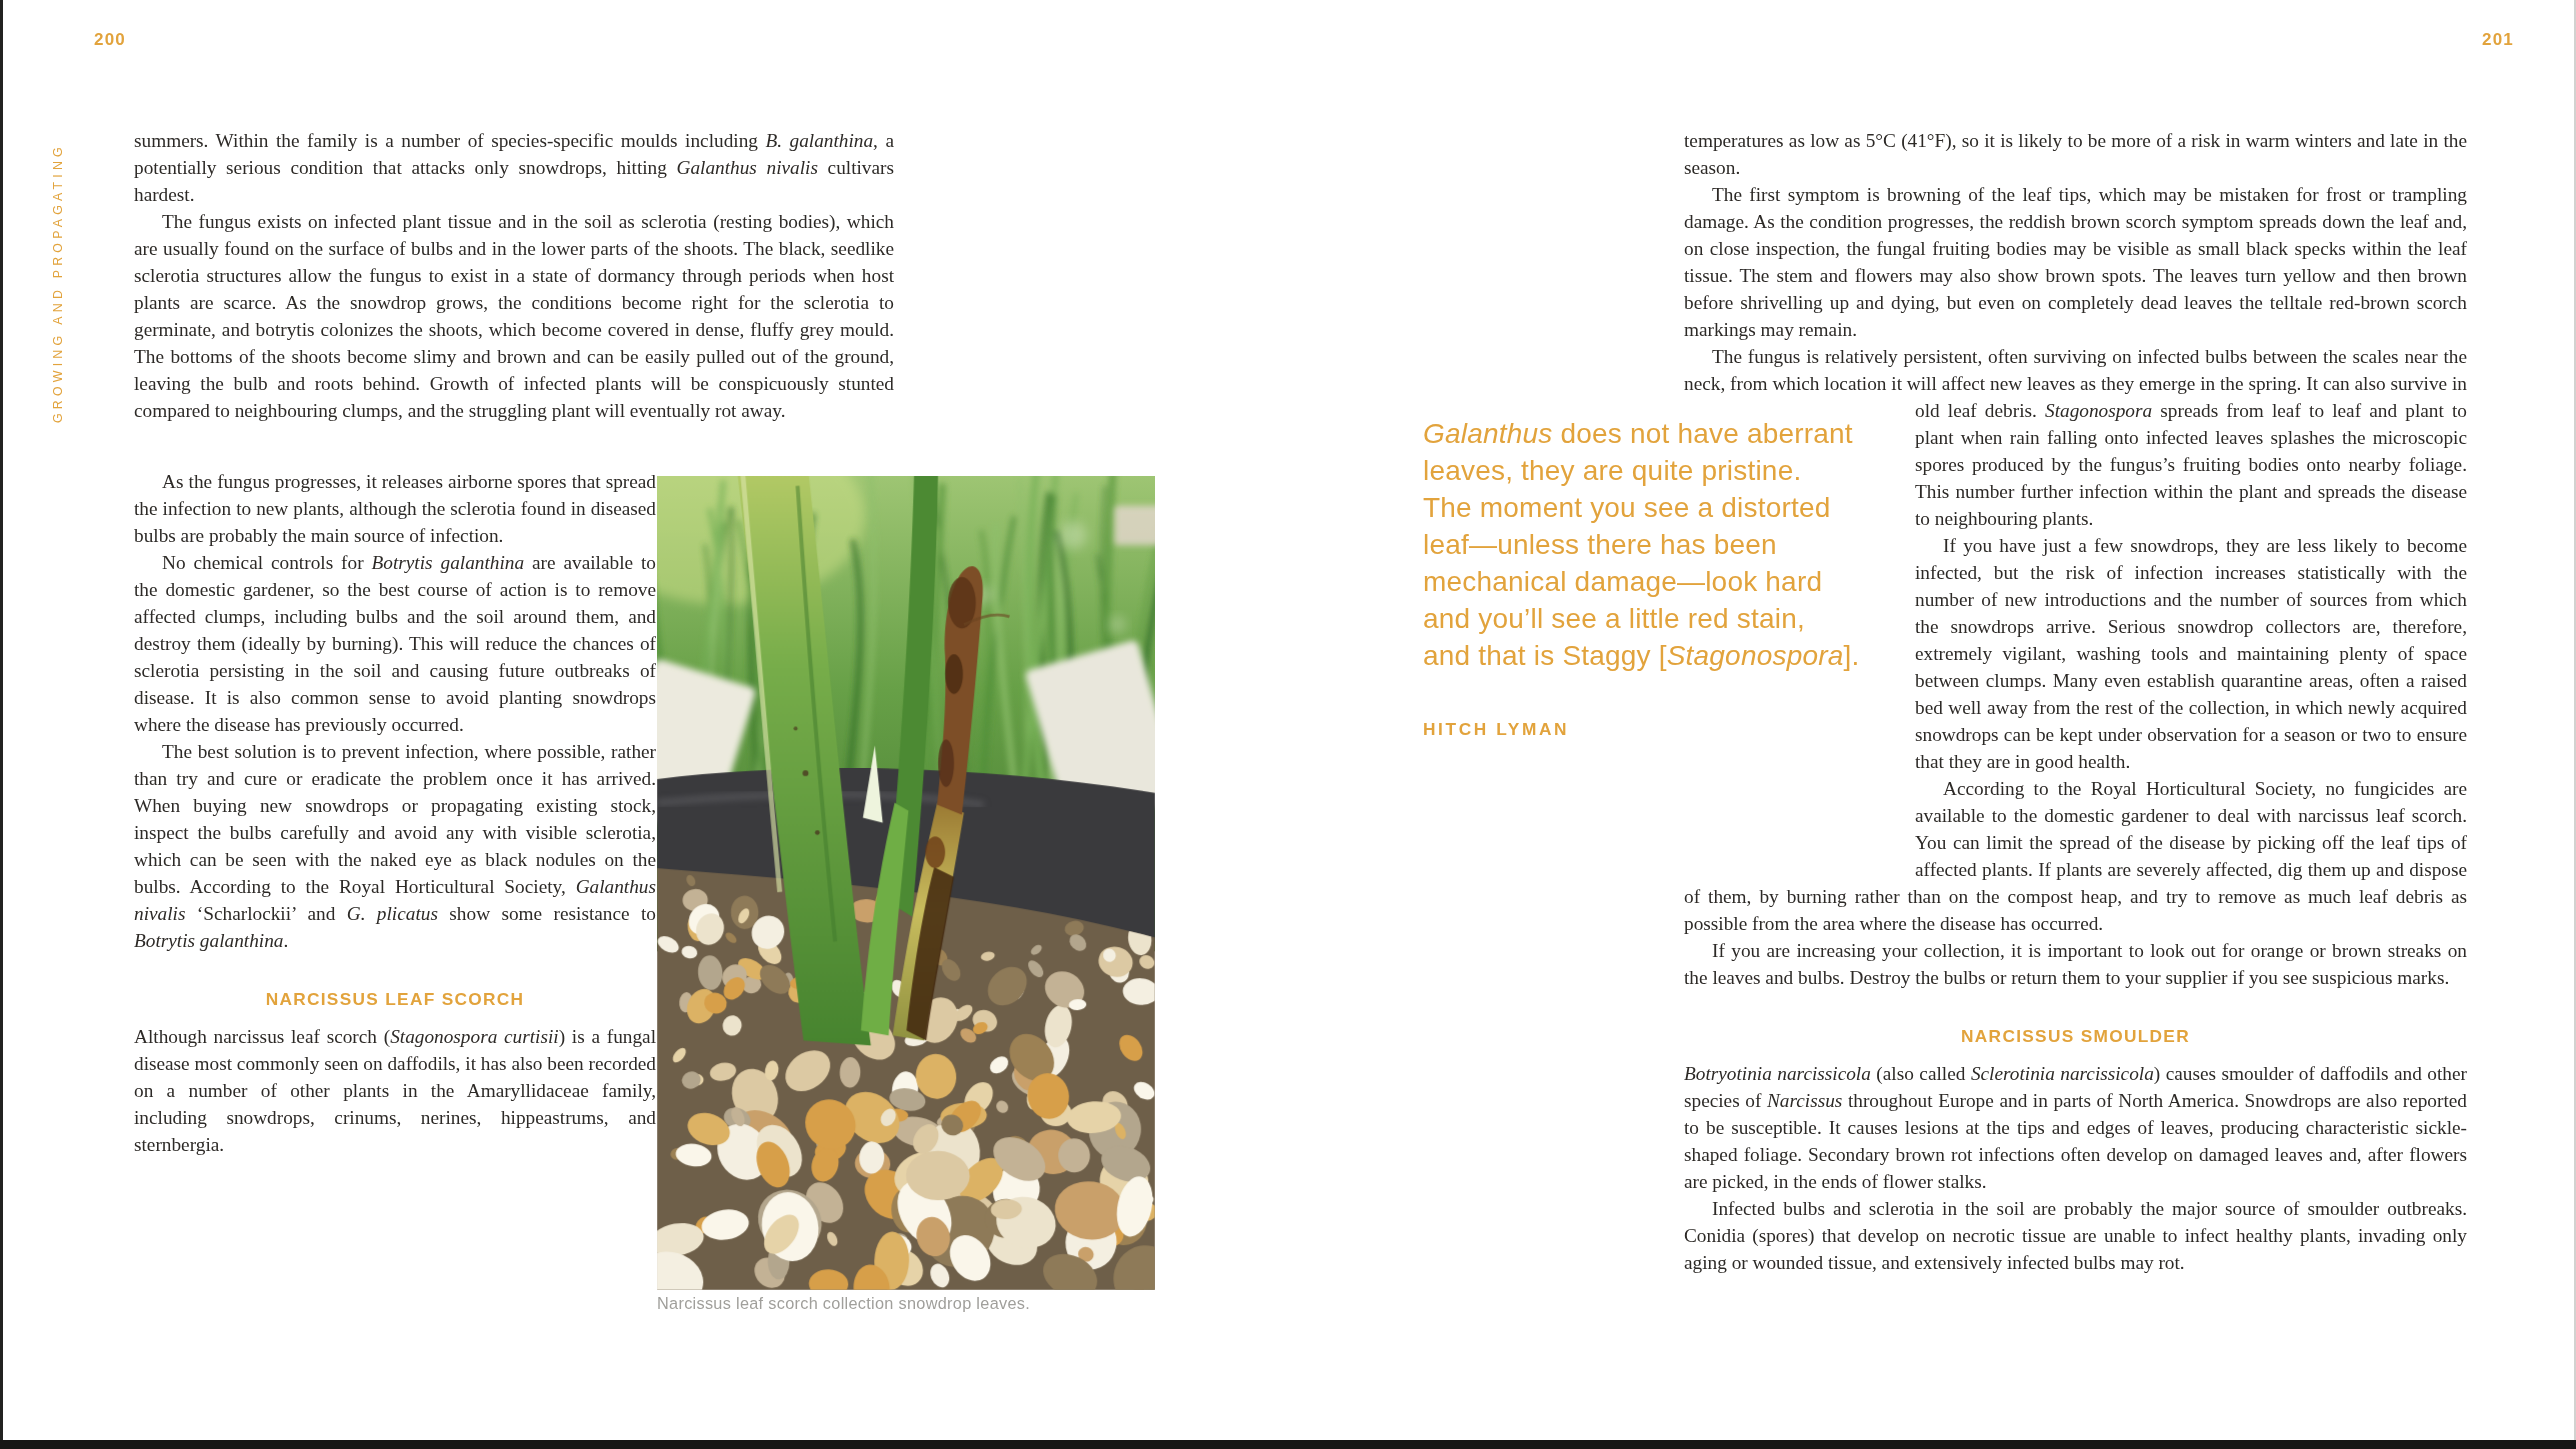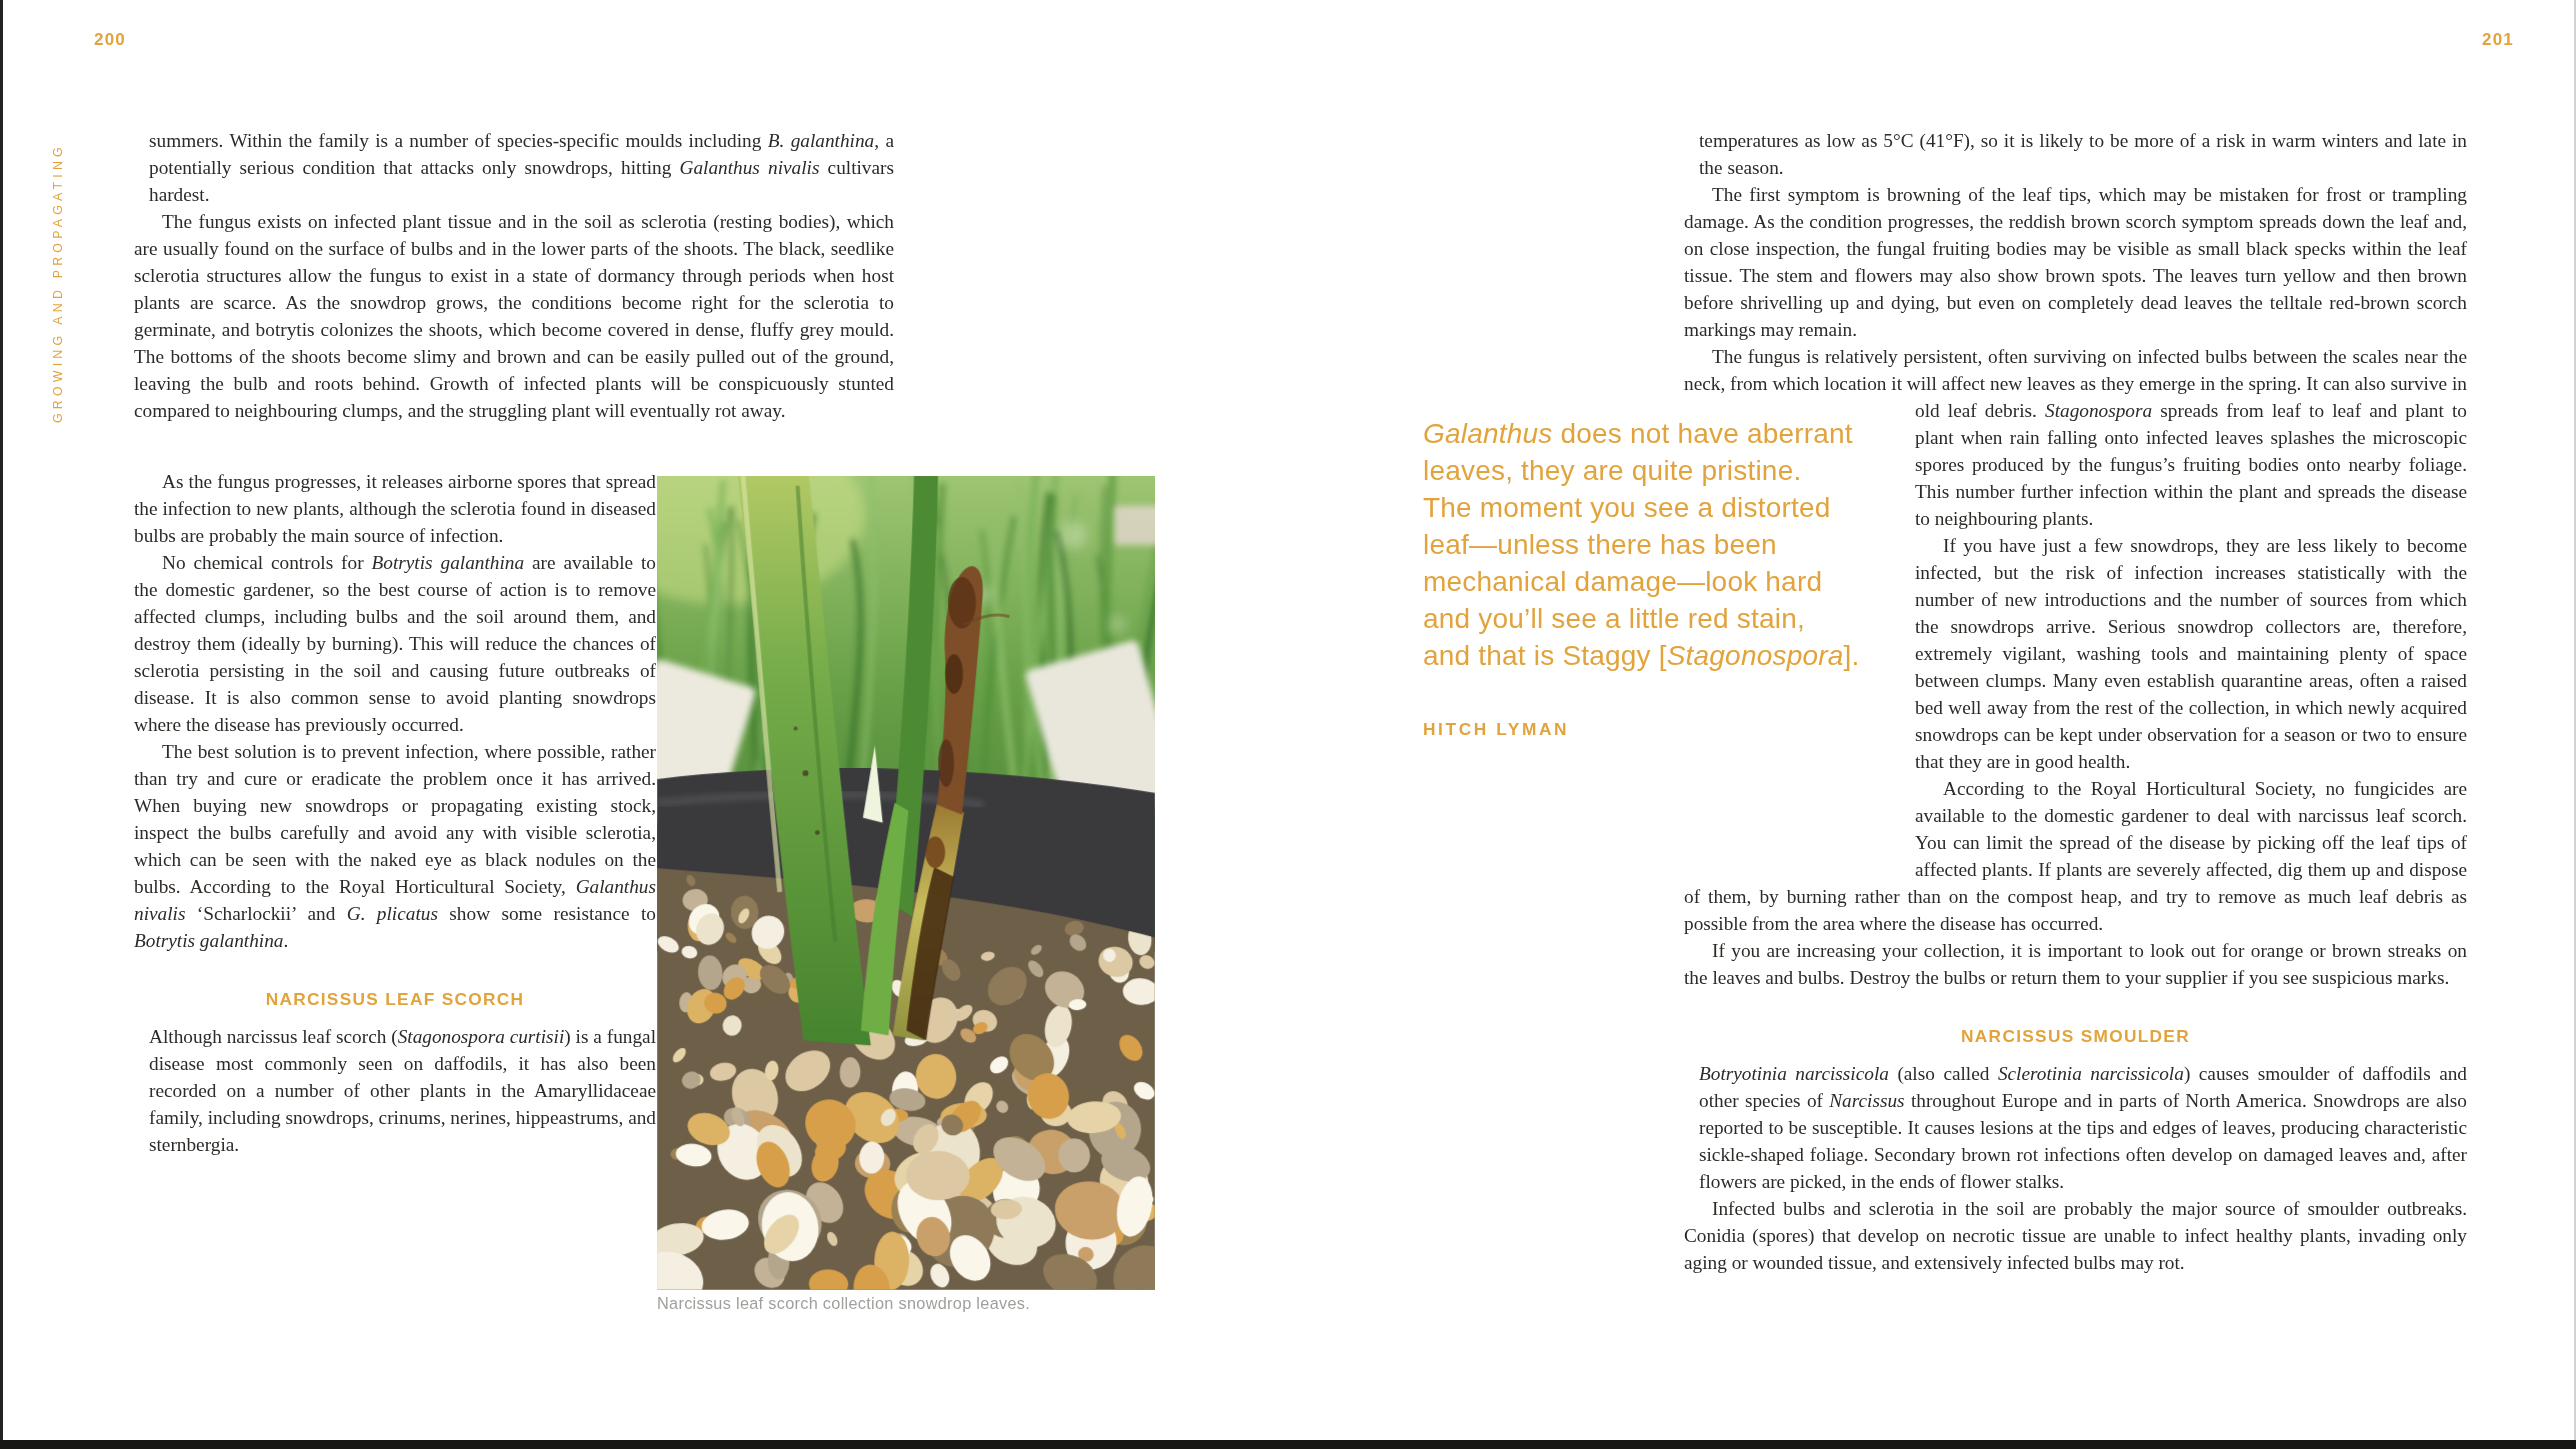--- a/index.html
+++ b/index.html
@@ -22,21 +22,21 @@
 
   .side-label {
     position:absolute; left:51px; top:94px; height:329px;
     font-family:"Liberation Sans","DejaVu Sans",sans-serif;
     font-size:12.4px; letter-spacing:4.2px; color:var(--accent);
     writing-mode:vertical-rl; transform:rotate(180deg);
   }
 
   .body-text { font-size:19.3px; line-height:27px; text-align:justify; hyphens:auto; -webkit-hyphens:auto; }
   .body-text p { margin:0; text-indent:28px; }
-  .body-text p.no-indent { text-indent:0;margin-left:15px; }
+  .body-text p.no-indent { text-indent:0; }
 
   .col-wide   { position:absolute; left:134px; top:127px;  width:760px; }
   .col-narrow { position:absolute; left:134px; top:468px;  width:522px; }
   .right-col  { position:absolute; left:1684px; top:127px; width:783px; }
 
   .section-heading {
     font-family:"Liberation Sans","DejaVu Sans",sans-serif; font-weight:bold;
     font-size:17.3px; letter-spacing:1.3px; color:var(--accent);
     margin:32px 0 10px 0; text-indent:0 !important; text-align:center;
   }

